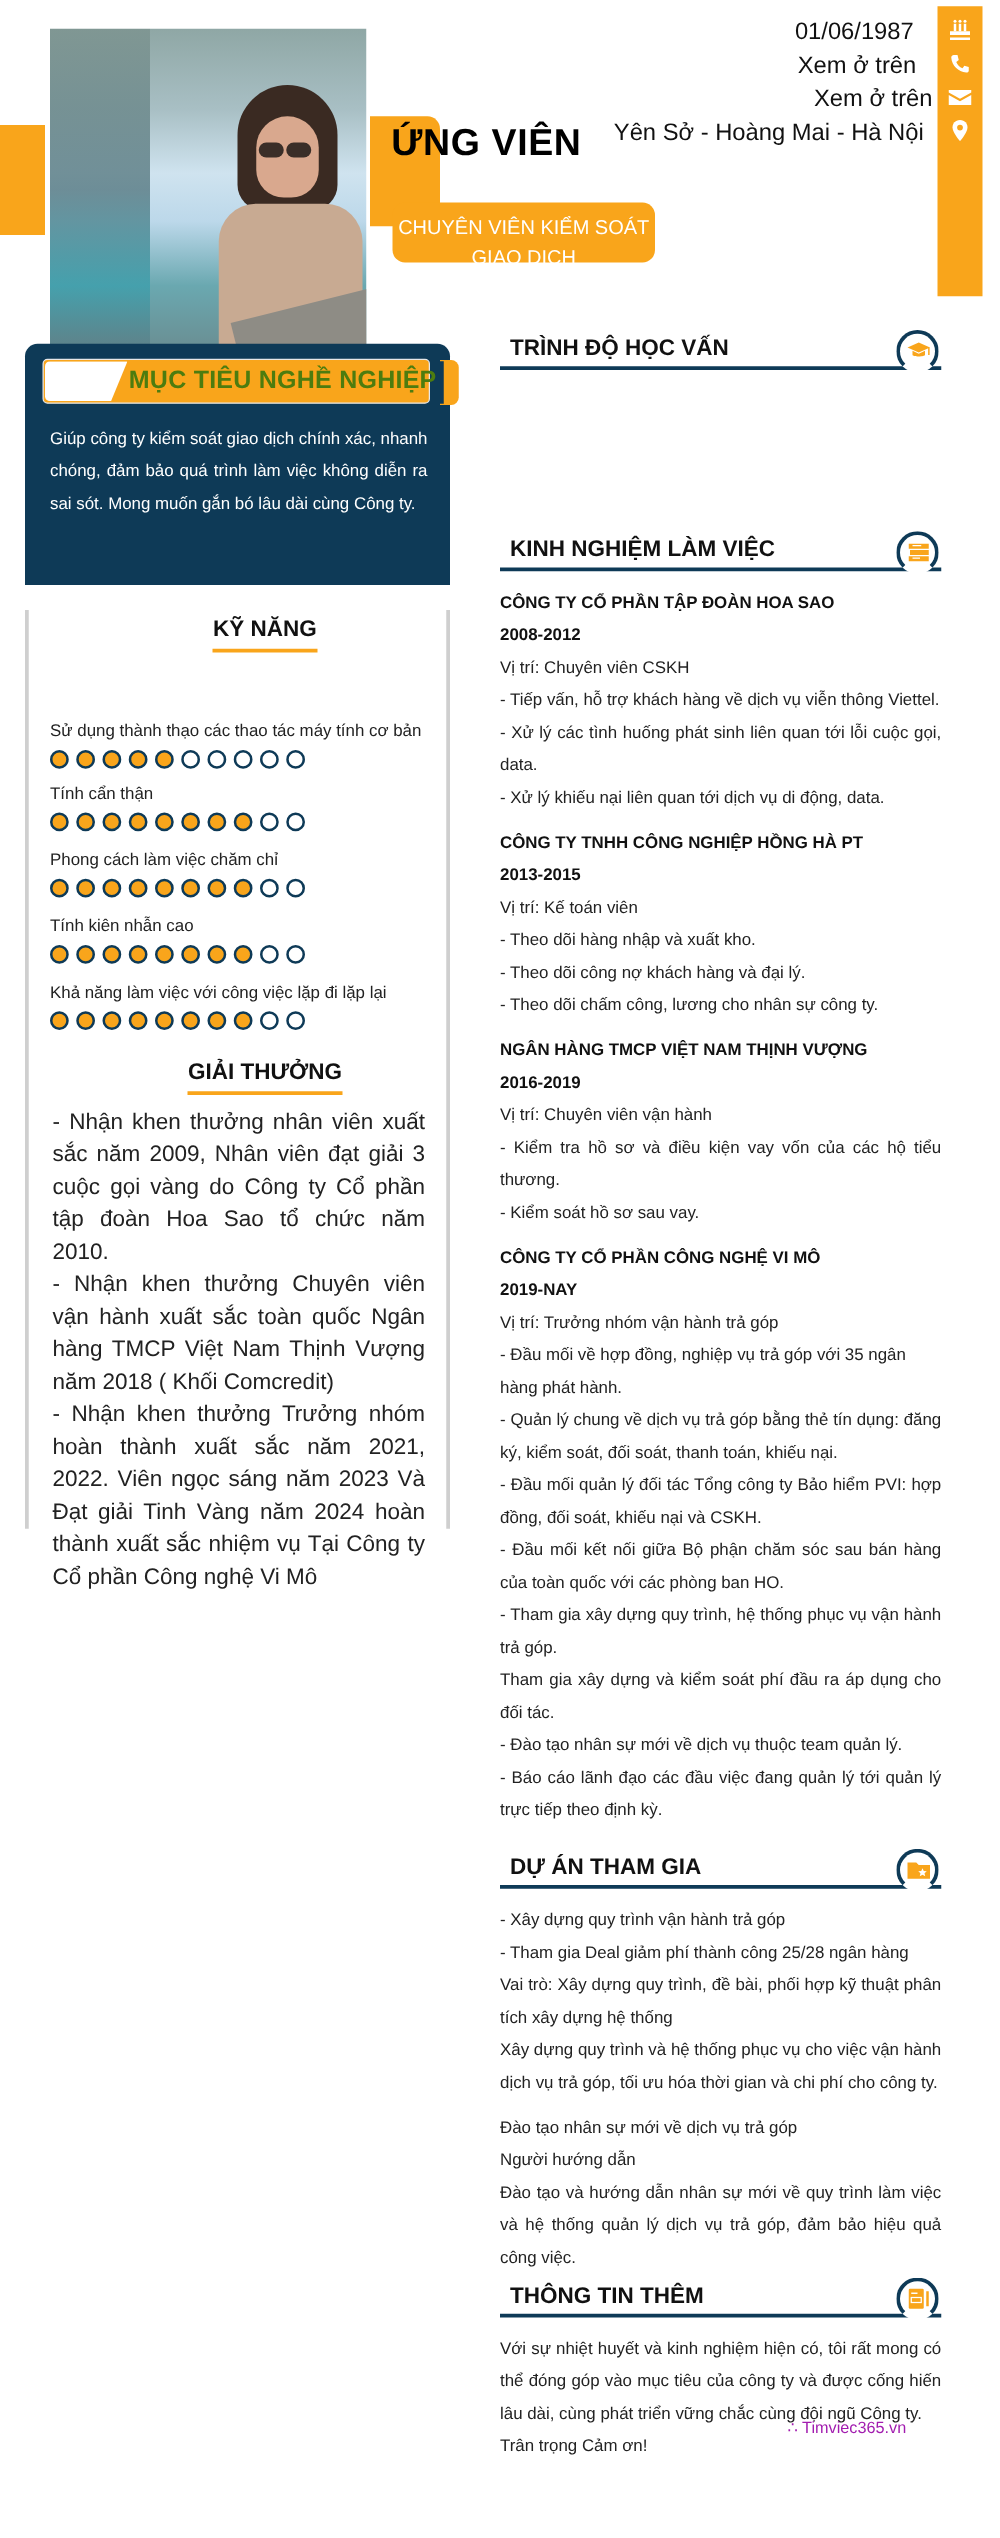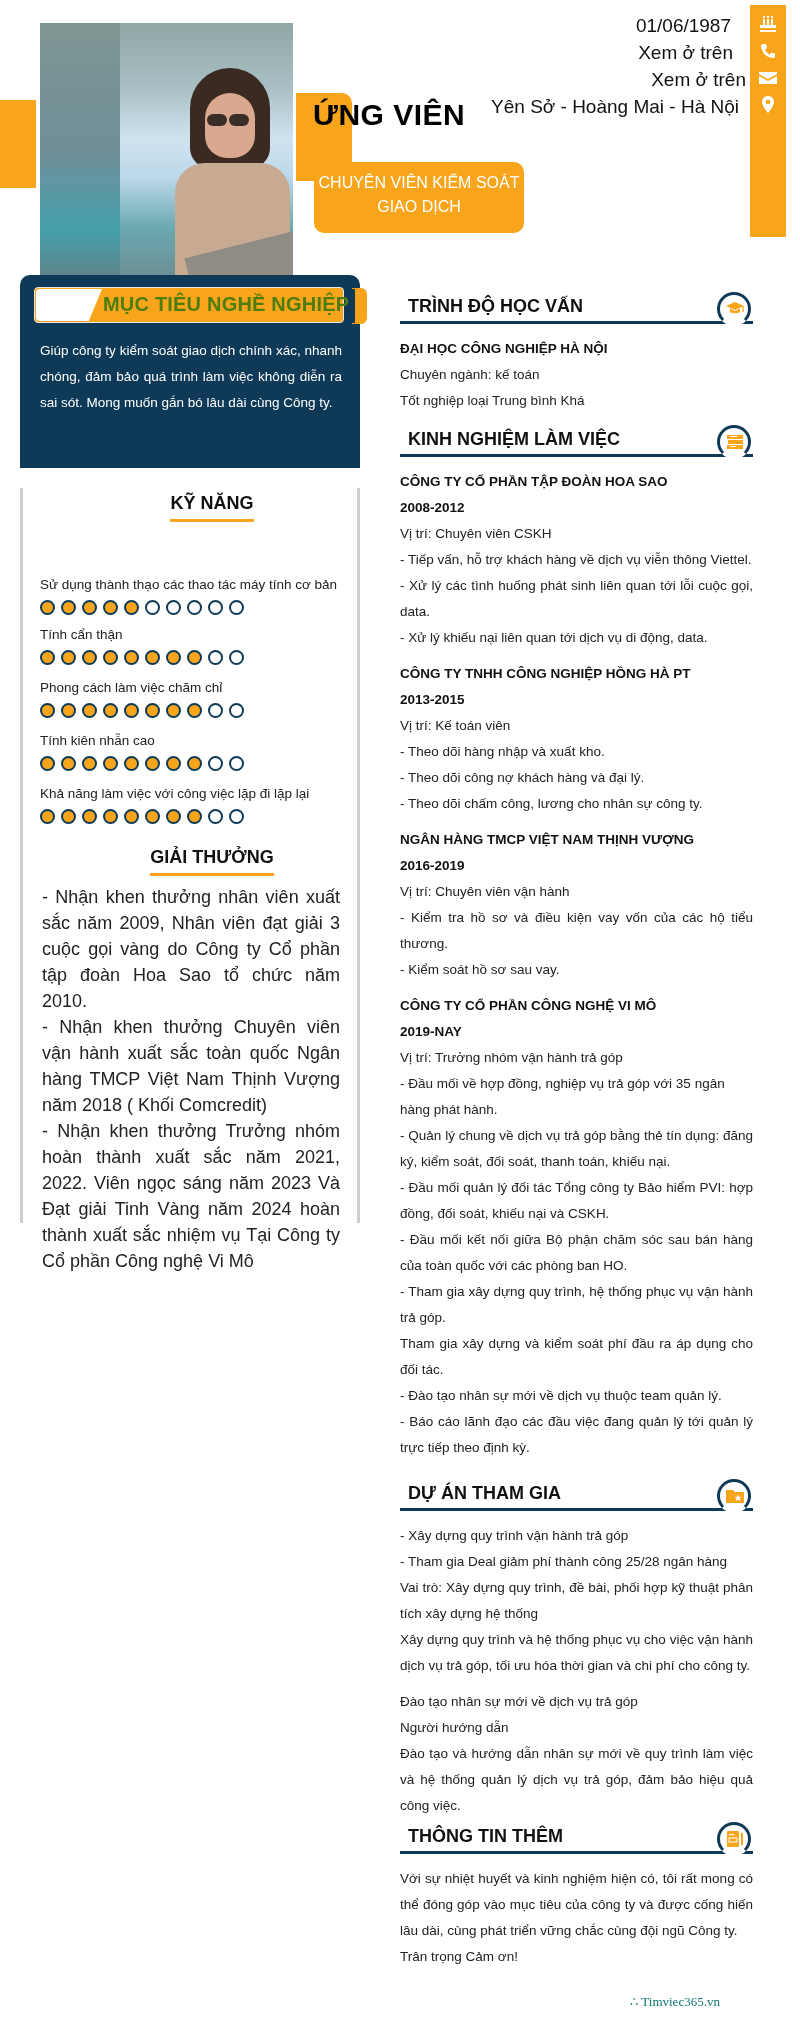--- a/index.html
+++ b/index.html
@@ -16,21 +16,21 @@
     background: linear-gradient(180deg, #7d9490, #5d7f88 50%, #3f9fac 80%, #5e7f86); opacity: .85; }
   .photo .rail { position: absolute; left: 150px; top: 220px; width: 120px; height: 60px; background: #8e8c85; transform: rotate(-14deg); }
   .photo .hair { position: absolute; left: 150px; top: 45px; width: 80px; height: 100px; border-radius: 40px 40px 20px 20px; background: #3a2a22; }
   .photo .face { position: absolute; left: 165px; top: 70px; width: 50px; height: 65px; border-radius: 25px 25px 22px 22px; background: #d9a88e; }
   .photo .glasses { position: absolute; left: 167px; top: 90px; width: 46px; height: 12px; }
   .photo .glasses span { display: inline-block; width: 20px; height: 12px; border-radius: 6px; background: #3a2e28; margin-right: 2px; }
   .photo .shirt { position: absolute; left: 135px; top: 140px; width: 115px; height: 117px; border-radius: 30px 30px 0 0; background: #c8aa92; }
 
   .title-box { left: 296px; top: 93px; width: 56px; height: 88px; background: #f9a51b; border-radius: 0 10px 0 0; }
   .name { left: 313px; top: 98px; font-size: 30px; font-weight: bold; color: #000; letter-spacing: 0.5px; text-align: right; }
-  .job-box { left: 314px; top: 162px; width: 210px; height: 71px; background: #f9a51b; border-radius: 10px; color: #fff;
+  .job-box { left: 314px; top: 162px; width: 210px; height: 48px; background: #f9a51b; border-radius: 10px; color: #fff;
     font-size: 16px; text-align: center; line-height: 24px; padding-top: 9px; }
 
   .contact { right: 54px; top: 12px; text-align: right; font-size: 19px; line-height: 27px; color: #111; }
   .contact div { white-space: nowrap; }
   .contact .c0 { margin-right: 15px; }
   .contact .c1 { margin-right: 13px; }
   .contact .c2 { margin-right: 0px; }
   .contact .c3 { margin-right: 7px; }
   .icon-bar { left: 750px; top: 5px; width: 36px; height: 232px; background: #f9a51b; }
   .icon-bar .ic { position: absolute; left: 8px; width: 20px; height: 20px; }
@@ -63,21 +63,21 @@
   .rhead { position: relative; height: 36px; border-bottom: 3px solid #0e3a57; }
   .rhead .t { position: absolute; left: 8px; top: 8px; font-size: 18px; font-weight: bold; color: #111; }
   .rhead .ico { position: absolute; right: 2px; top: 4px; width: 34px; height: 34px; border-radius: 50%; border: 3px solid #0e3a57; background: #fff;
     border-bottom-color: transparent; }
   .rhead .ico svg { position: absolute; left: 5px; top: 5px; }
   .rbody { padding-top: 12px; padding-left: 0px; font-size: 13.5px; line-height: 26px; color: #222; }
   .rbody .b { font-weight: bold; color: #111; }
   .rbody .j { text-align: justify; }
   .rbody .gap { height: 10px; }
 
-  .watermark { left: 630px; top: 1994px; font-family: Liberation Serif, serif; font-size: 13px; color: #0f766e; }
+  .watermark { left: 630px; top: 1934px; font-family: Liberation Sans, sans-serif; font-size: 13px; color: #a21caf; }
 </style>
 </head>
 <body>
 
 <div class="abs left-tab"></div>
 
 <div class="abs photo">
   <div class="bank"></div>
   <div class="hair"></div>
   <div class="shirt"></div>
@@ -221,35 +221,30 @@
 <div class="abs sec-title-c" style="left:23px; top:847px;">
   <span>GIẢI THƯỞNG</span>
 </div>
 
 <div class="abs awards">
   <div>- Nhận khen thưởng nhân viên xuất sắc năm 2009, Nhân viên đạt giải 3 cuộc gọi vàng do Công ty Cổ phần tập đoàn Hoa Sao tổ chức năm 2010.</div>
   <div>- Nhận khen thưởng Chuyên viên vận hành xuất sắc toàn quốc Ngân hàng TMCP Việt Nam Thịnh Vượng năm 2018 ( Khối Comcredit)</div>
   <div>- Nhận khen thưởng Trưởng nhóm hoàn thành xuất sắc năm 2021, 2022. Viên ngọc sáng năm 2023 Và Đạt giải Tinh Vàng năm 2024 hoàn thành xuất sắc nhiệm vụ Tại Công ty Cổ phần Công nghệ Vi Mô</div>
 </div>
 
-<div class="rsec" style="top:288px">
+<div class="rsec" style="top:260px">
   <div class="rhead">
     <div class="t">TRÌNH ĐỘ HỌC VẤN</div>
     <div class="ico">
       <svg width="20" height="18" viewBox="0 0 20 18">
         <path d="M10 2 L19 6 L10 10 L1 6 Z" fill="#f9a51b"></path>
         <path d="M5 8.5 L5 12 C5 13.5 15 13.5 15 12 L15 8.5 L10 11 Z" fill="#f9a51b"></path>
         <rect x="17.5" y="6" width="1.2" height="6" fill="#f9a51b"></rect>
       </svg>
     </div>
-  </div>
-  <div class="rbody">
-    <div class="b">ĐẠI HỌC CÔNG NGHIỆP HÀ NỘI</div>
-    <div>Chuyên ngành: kế toán</div>
-    <div>Tốt nghiệp loại Trung bình Khá</div>
   </div>
 </div>
 
 <div class="rsec" style="top:421px">
   <div class="rhead">
     <div class="t">KINH NGHIỆM LÀM VIỆC</div>
     <div class="ico">
       <svg width="20" height="18" viewBox="0 0 20 18">
         <rect x="2" y="2" width="16" height="4" fill="#f9a51b"></rect>
         <rect x="3" y="7" width="15" height="4" fill="#f9a51b"></rect>

